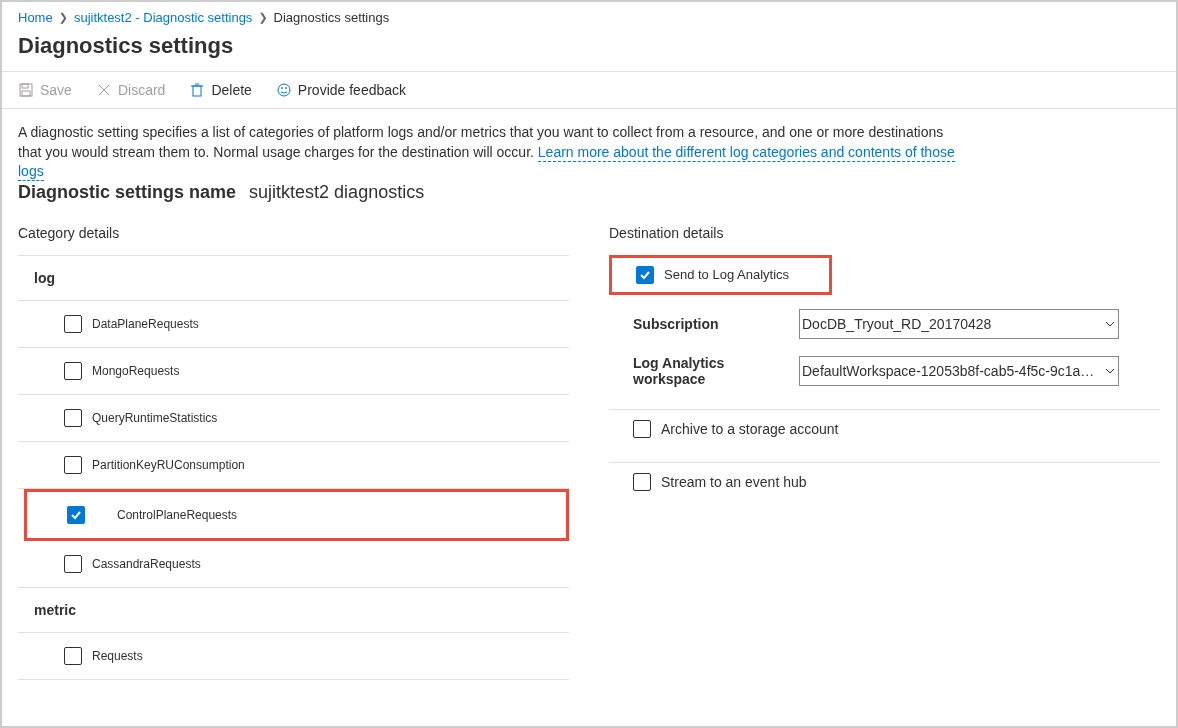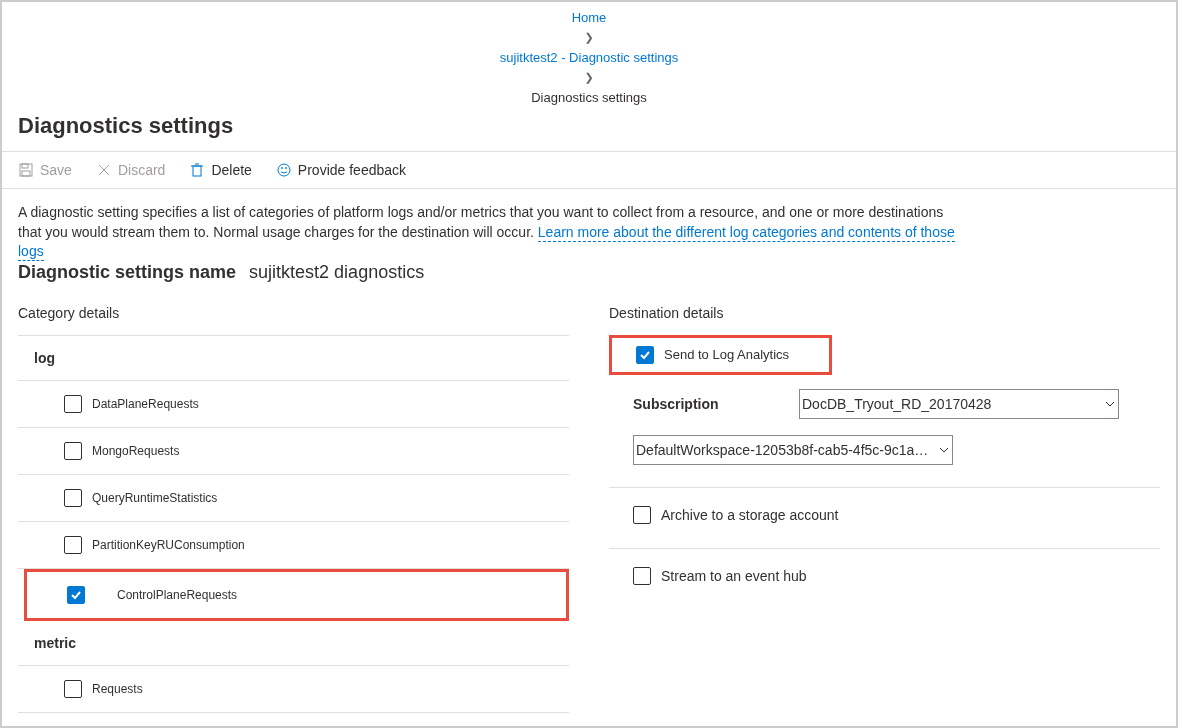--- a/index.html
+++ b/index.html
@@ -12,21 +12,20 @@
       height: 728px;
       border: 2px solid #ccc;
       overflow: hidden;
     }
     .breadcrumb {
       padding: 8px 16px 4px;
       font-size: 13px;
       display: flex;
       align-items: center;
       gap: 6px;
-      flex-direction: column;
     }
     .breadcrumb a { color: #0078d4; text-decoration: none; cursor: pointer; }
     .breadcrumb .sep { color: #666; font-size: 11px; }
     .breadcrumb .current { color: #323130; }
     .page-title {
       font-size: 22px;
       font-weight: 600;
       padding: 4px 16px 12px;
     }
     .hr { border-top: 1px solid #e1dfdd; }
@@ -110,21 +109,21 @@
       font-size: 14px;
     }
     .dest-highlight {
       border: 3px solid #e74c3c;
       padding: 8px 40px 8px 24px;
       display: inline-flex;
       align-items: center;
       gap: 10px;
       margin-bottom: 6px;
     }
-    .dest-section { border-bottom: 1px solid #e1dfdd; padding-bottom: 14px; margin-bottom: 8px;}
+    .dest-section { border-bottom: 1px solid #e1dfdd; padding-bottom: 14px; }
     .field-row {
       display: flex;
       align-items: center;
       padding: 8px 0 8px 24px;
       gap: 16px;
     }
     .field-label { font-weight: 600; font-size: 14px; width: 150px; }
     .dropdown {
       flex: 1;
       border: 1px solid #8a8886;
@@ -224,20 +223,24 @@
               <span>PartitionKeyRUConsumption</span>
             </div>
             <div class="check-row highlight">
               <div class="checkbox checked">
                 <svg viewBox="0 0 12 12">
                   <path d="M2 6 L5 9 L10 3" stroke="#fff" stroke-width="2" fill="none"></path>
                 </svg>
               </div>
               <span>ControlPlaneRequests</span>
             </div>
+            <div class="check-row">
+              <div class="checkbox"></div>
+              <span>CassandraRequests</span>
+            </div>
           </div>
         <div class="group-label">metric</div>
         <div id="metric-list">
             <div class="check-row">
               <div class="checkbox"></div>
               <span>Requests</span>
             </div>
           </div>
       </div>
     </div>
@@ -259,20 +262,21 @@
           <div class="field-label">Subscription</div>
           <div class="dropdown">
             <span class="dropdown-text">DocDB_Tryout_RD_20170428</span>
             <svg class="chev" width="12" height="12" viewBox="0 0 12 12">
                 <path d="M2 4 L6 8 L10 4" stroke="#323130" fill="none" stroke-width="1"></path>
               </svg>
           </div>
         </div>
 
         <div class="field-row">
+          <div class="field-label">Log Analytics workspace</div>
           <div class="dropdown">
             <span class="dropdown-text">DefaultWorkspace-12053b8f-cab5-4f5c-9c1a-8...</span>
             <svg class="chev" width="12" height="12" viewBox="0 0 12 12">
                 <path d="M2 4 L6 8 L10 4" stroke="#323130" fill="none" stroke-width="1"></path>
               </svg>
           </div>
         </div>
       </div>
 
       <div class="dest-section">

